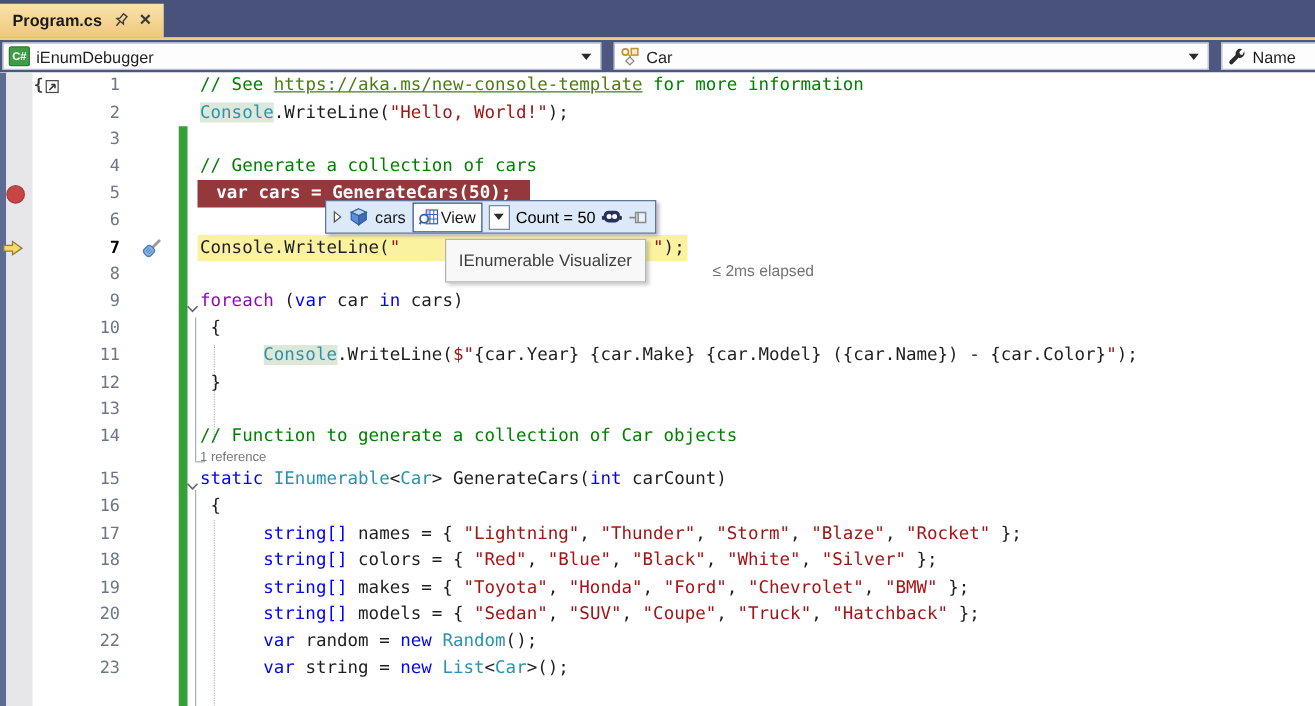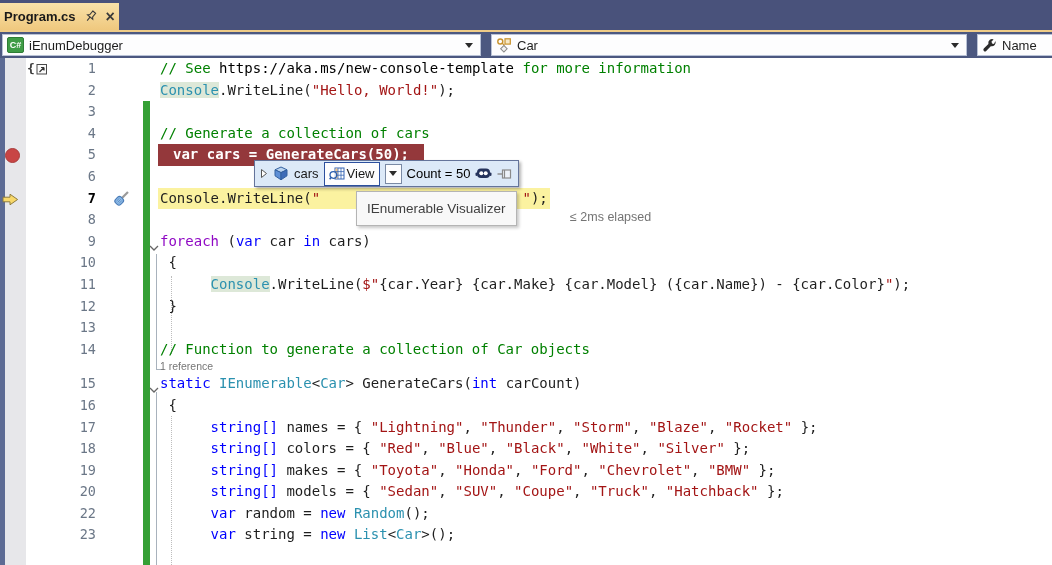--- a/index.html
+++ b/index.html
@@ -2,21 +2,21 @@
 <html><head>
 <meta charset="utf-8">
 <style>
   html,body{margin:0;padding:0}
   body{width:1052px;height:565px;overflow:hidden;position:relative;background:#fff;
        font-family:"Liberation Sans",sans-serif;-webkit-font-smoothing:antialiased}
 
   
   .tabstrip{position:absolute;left:0;top:0;width:1052px;height:30px;background:#49527B}
   .tab{position:absolute;left:0;top:3px;height:27px;background:linear-gradient(#F9E2A9,#EFC87E);
-       display:flex;align-items:center;padding:0 4px;gap:9px}
+       display:flex;align-items:center;padding:0 10px;gap:9px}
   .tab-title{font-size:13px;font-weight:bold;color:#1A1A1A}
   .tab .x{font-size:16px;font-weight:bold;color:#3A3A3A;line-height:14px;cursor:default}
   .goldline{position:absolute;left:0;top:30px;width:1052px;height:2px;background:#EFCC88}
 
   
   .navbar{position:absolute;left:0;top:32px;width:1052px;height:26px;background:#4C5880}
   .combo{position:absolute;top:2px;height:22px;background:#FDFDFE;border:1px solid #B9C2D6;
          display:flex;align-items:center;padding:0 4px;gap:5px;box-sizing:border-box}
   .combo .label{font-size:13px;color:#1E1E1E;white-space:nowrap}
   .combo .dd{margin-left:auto;width:14px;display:flex;justify-content:center}
@@ -41,36 +41,36 @@
        font-family:"DejaVu Sans Mono",monospace;font-size:14px;color:#1E1E1E}
   .row .lnum{position:absolute;left:30px;width:66px;text-align:right;color:#6B7787;font-size:13.5px}
   .row .lnum.cur{color:#000;font-weight:bold}
   .row .code{position:absolute;left:160px;top:0;height:21.6px}
   .row .code.bp{left:158px;padding:0 15px;background:#94383B}
   .row .code.cur{left:158px;padding:0 2px;background:#FBF2A0}
   .row.codelens{height:13px;line-height:13px}
   .codelens-text{position:absolute;left:160px;font-family:"Liberation Sans",sans-serif;
                  font-size:10.5px;color:#767676}
   .tk.cm{color:#008000}
-  .tk.link{color:#000000;}
+  .tk.link{color:#4d7c0f;text-decoration:underline}
   .tk.kw{color:#0000FF}
   .tk.ctl{color:#8F08C4}
   .tk.str{color:#A31515}
   .tk.def{color:#1E1E1E}
   .tk.typ{color:#2B91AF}
   .tk.typhl{color:#2B91AF;background:#DDE8D8}
   .tk.wh{color:#FFFFFF;font-weight:bold}
   .tk.gap{display:inline-block;width:24ch}
 
   
   .marker{position:absolute}
   .bp-dot{left:5px;width:15px;height:15px;border-radius:50%;background:#C84545;border:1px solid #A93B3B;box-sizing:border-box}
 
   
-  .datatip{position:absolute;left:254px;top:102px;height:25px;background:#DCE9F8;
+  .datatip{position:absolute;left:260px;top:102px;height:25px;background:#DCE9F8;
            border:1px solid #64749B;display:flex;align-items:center;gap:5px;padding:0 5px;
            box-shadow:2px 2px 3px rgba(0,0,0,.3);z-index:5}
   .datatip .name{font-size:13px;color:#1A1A1A}
   .view-btn{height:24px;display:flex;align-items:center;gap:2px;background:#FDFDFE;
             border:1.5px solid #2B4F9E;padding:0 4px;font-size:13px;color:#1A1A1A;box-sizing:border-box}
   .dd-btn{height:20px;width:17px;display:flex;align-items:center;justify-content:center;
           background:#FDFDFE;border:1px solid #7A8AA5;box-sizing:border-box}
   .count{font-size:13px;color:#000000}
 
   

